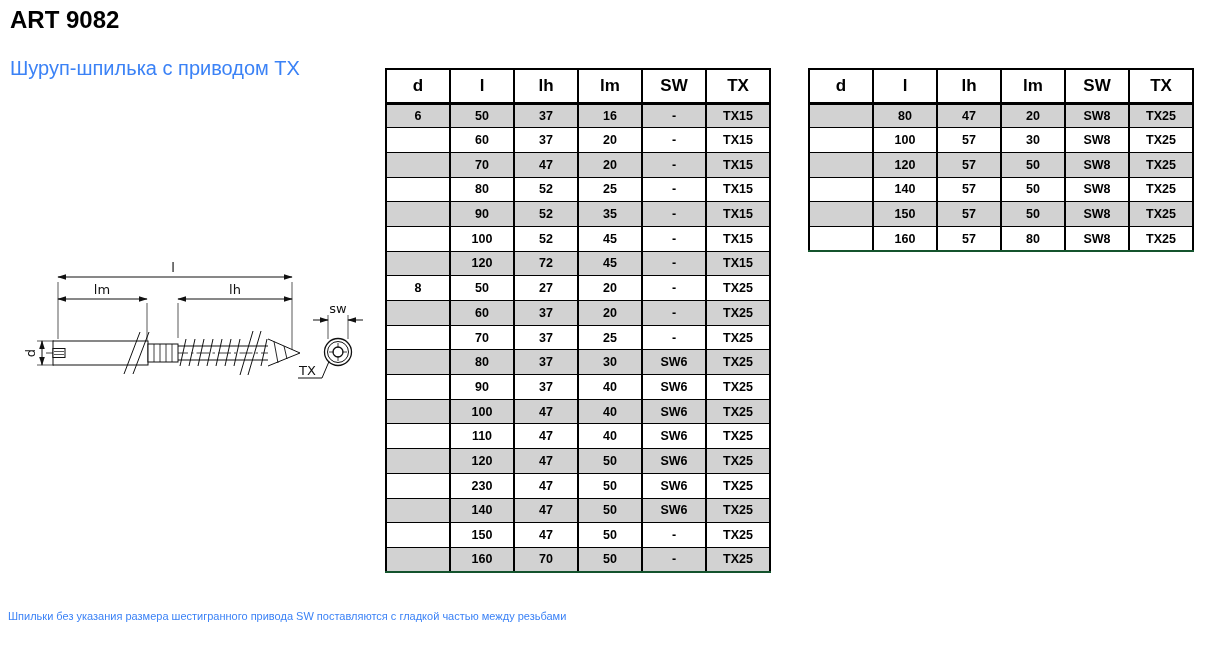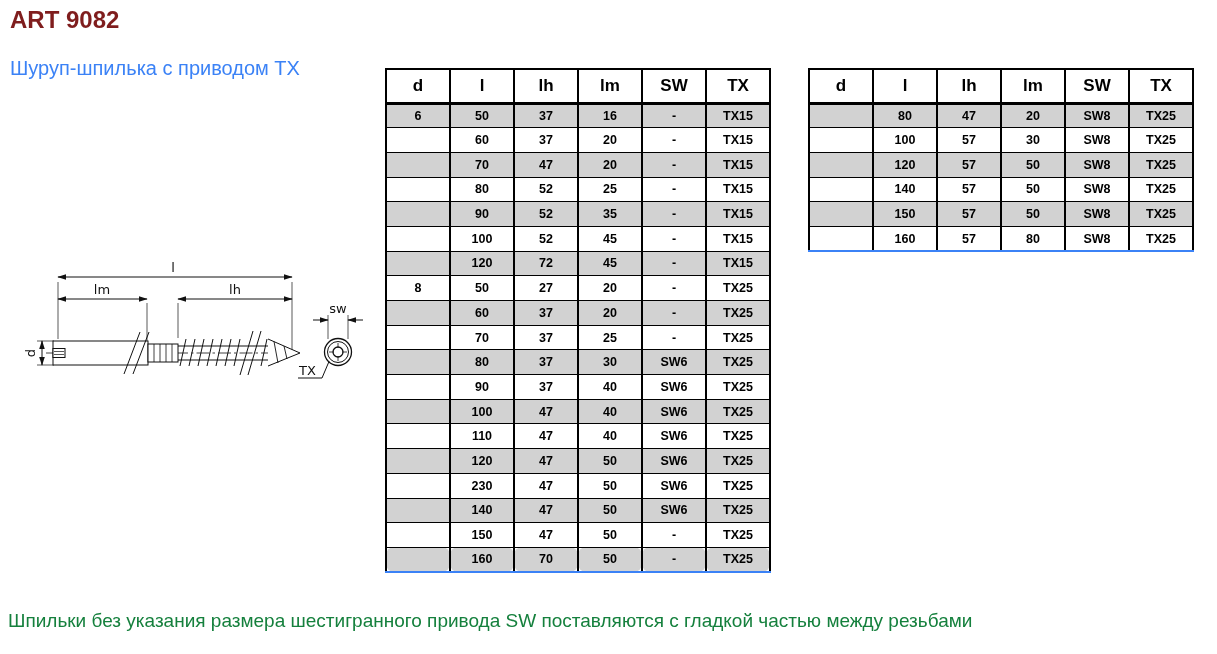--- a/index.html
+++ b/index.html
@@ -3,29 +3,29 @@
 <meta charset="utf-8">
 <style>
   * { margin:0; padding:0; box-sizing:border-box; }
   html,body { background:#ffffff; }
   .page {
     position:relative; width:1217px; height:654px; background:#ffffff;
     font-family:"Liberation Sans", sans-serif; color:#000; overflow:hidden;
   }
   .title {
     position:absolute; left:10px; top:6px;
-    font-size:24px; font-weight:bold; letter-spacing:0px; color:#7f1d1d;
+    font-size:24px; font-weight:bold; letter-spacing:0px; color:#000000;
   }
   .subtitle {
     position:absolute; left:10px; top:57px;
     font-size:20px; color:#3b82f6;
   }
   .footnote {
     position:absolute; left:8px; top:610px;
-    font-size:19px; color:#15803d; white-space:nowrap;
+    font-size:11px; color:#3b82f6; white-space:nowrap;
   }
   .drawing {
     position:absolute; left:10px; top:253px; width:370px; height:150px;
   }
   .drawing text {
     font-family:"DejaVu Sans", sans-serif; font-size:13px; fill:#111;
   }
   .spec-table { position:absolute; top:68px; }
   .spec-table.t1 { left:385px; }
   .spec-table.t2 { left:808px; }
@@ -39,21 +39,21 @@
     border-top:1px solid #000; border-bottom:1px solid #000;
     border-left:2px solid #000; border-right:2px solid #000;
     font-weight:bold; color:#000;
   }
   th {
     height:34px; font-size:17px;
     border-top:2px solid #000; border-bottom:3px solid #000;
   }
   td { height:24.7px; font-size:12.5px; }
   tbody tr:nth-child(odd) td { background:var(--row-alt, #d2d2d2); }
-  tbody tr:last-child td { border-bottom:2px solid #3b82f6;border-radius:8px; }
+  tbody tr:last-child td { border-bottom:2px solid #14532d; }
 </style>
 </head>
 <body>
 
 <div class="page">
 
   <div class="title">ART 9082</div>
   <div class="subtitle">Шуруп-шпилька с приводом TX</div>
 
   <svg class="drawing" viewBox="0 0 370 150" width="370" height="150">

